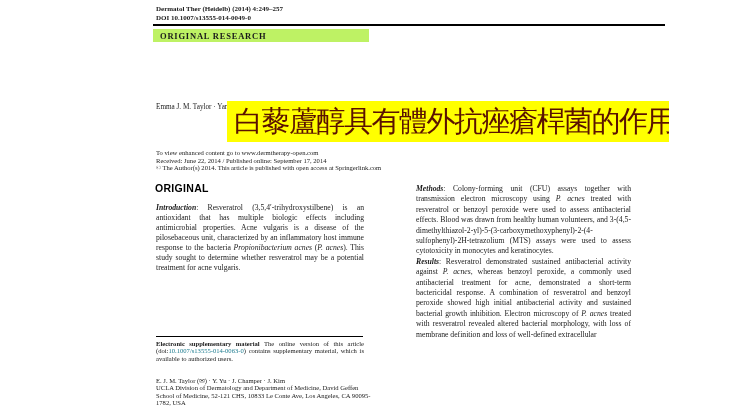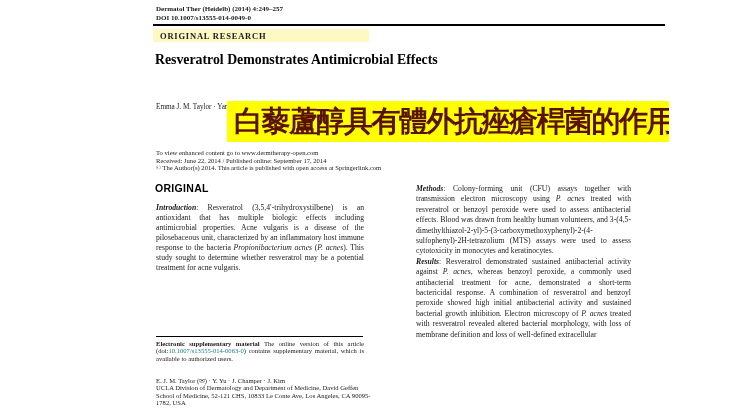--- a/index.html
+++ b/index.html
@@ -4,37 +4,37 @@
 <style>
   html,body{margin:0;padding:0;}
   body{
     width:740px;height:416px;background:#ffffff;position:relative;
     font-family:"Liberation Serif", serif;color:#1a1a1a;overflow:hidden;
   }
   .abs{position:absolute;}
   .journal-head{left:156px;top:5px;font-size:7px;line-height:9px;font-weight:bold;}
   .rule-top{left:153px;top:24px;width:512px;height:2px;background:#000;}
   .section-bar{
-    left:153px;top:29px;width:216px;height:13px;background:#fef9c3;
+    left:153px;top:29px;width:216px;height:13px;background:#bef264;
     display:flex;align-items:center;
   }
   .section-bar span{
     font-size:8.5px;font-weight:bold;letter-spacing:0.8px;padding-left:7px;
   }
   .article-title{
     left:155px;top:52px;width:420px;font-size:13.8px;font-weight:bold;
     line-height:15px;color:#000;
   }
   .authors{left:156px;top:87px;font-size:7.2px;margin-top:16px;}
   .cjk-band{
     left:227px;top:101px;width:442px;height:41px;background:#ffff00;
     display:flex;align-items:center;justify-content:center;overflow:hidden;
   }
   .cjk-band span{
-    font-family:"DejaVu Sans", sans-serif;font-size:29px;font-weight:700;
+    font-family:"DejaVu Sans", sans-serif;font-size:29px;font-weight:400;
     letter-spacing:-1.5px;color:#5a1200;white-space:nowrap;margin-left:12px;
   }
   .meta-lines{left:156px;top:149px;font-size:6.6px;line-height:7.5px;}
   .abstract-heading{
     left:155px;top:182px;font-family:"Liberation Sans", sans-serif;
     font-size:10.5px;font-weight:bold;letter-spacing:0.3px;color:#000;
   }
   .col{font-size:7.7px;text-align:justify;}
   .col p{margin:0;}
   .col-left{left:156px;top:203px;width:208px;line-height:10px;}
@@ -51,21 +51,20 @@
   <div>DOI 10.1007/s13555-014-0049-0</div>
 </div>
 
 <div class="abs rule-top"></div>
 
 <div class="abs section-bar">
   <span>ORIGINAL RESEARCH</span>
 </div>
 
 <div class="abs article-title">
-  <div>Resveratrol Demonstrates Antimicrobial Effects</div>
 </div>
 
 <div class="abs authors">Emma J. M. Taylor · Yang Yu · Jackson Champer · Jenny Kim</div>
 
 <div class="abs cjk-band">
   <span>白藜蘆醇具有體外抗痤瘡桿菌的作用</span>
 </div>
 
 <div class="abs meta-lines">
   <div>To view enhanced content go to www.dermtherapy-open.com</div>

